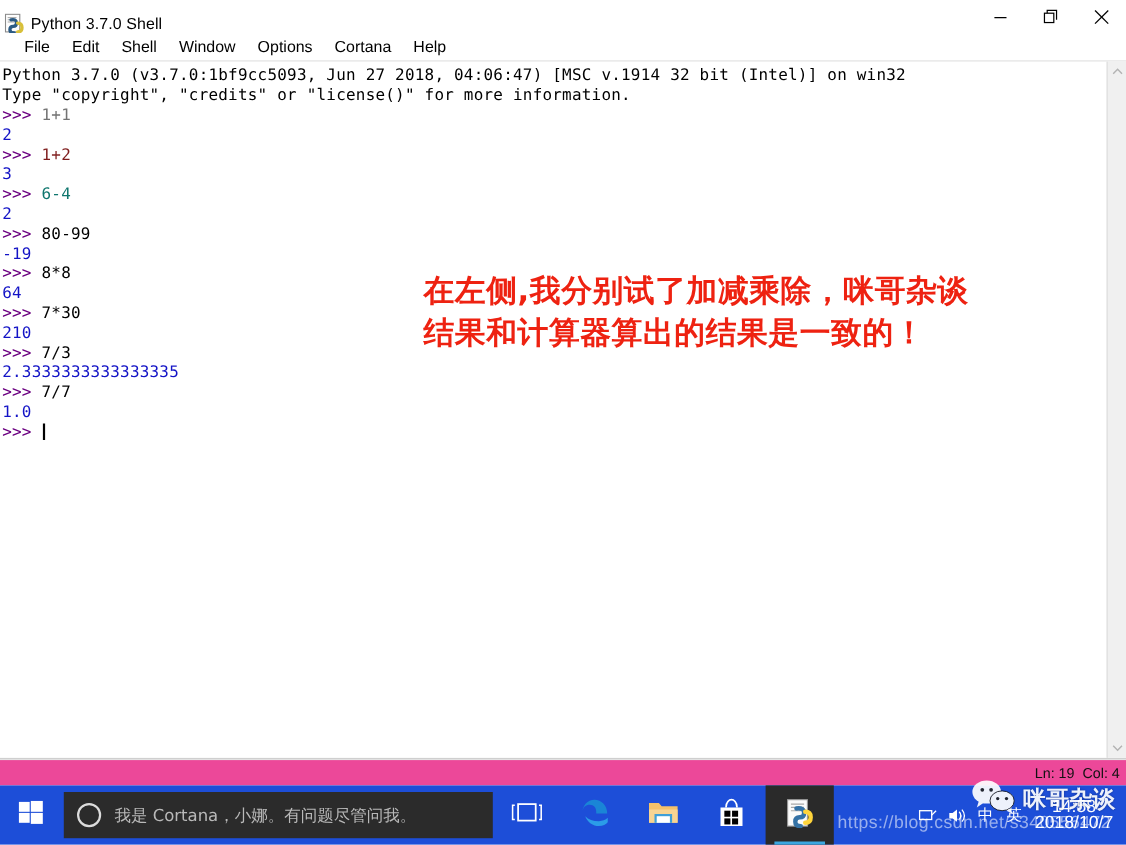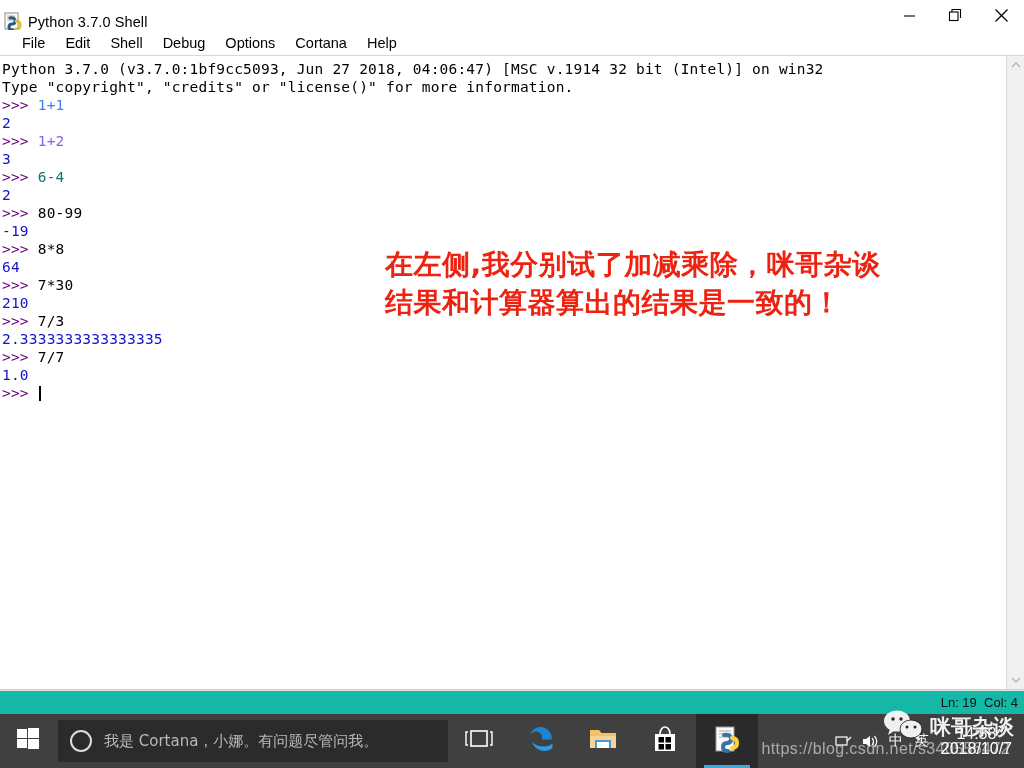--- a/index.html
+++ b/index.html
@@ -157,21 +157,21 @@
     top: 18px;
     width: 16px;
     height: 600px;
     background: #f0f0f0;
   }
 
   
   #status-bar {
     height: 24px;
     min-height: 24px;
-    background: #14b8a6;
+    background: #ec4899;
     border-top: 1px solid #e2e2e2;
     display: flex;
     align-items: center;
     justify-content: flex-end;
     padding-right: 6px;
     box-sizing: border-box;
   }
   #status-text {
     font-size: 13px;
     color: #111111;
@@ -179,21 +179,21 @@
     font-family: "Liberation Sans", sans-serif;
   }
 
   
   #taskbar {
     position: absolute;
     left: 0;
     bottom: 0;
     width: 1024px;
     height: 54px;
-    background: #404040;
+    background: #1d4ed8;
     display: flex;
     align-items: center;
   }
   #start-button {
     width: 56px; height: 54px;
     display: flex;
     align-items: center;
     justify-content: center;
     flex: 0 0 auto;
   }
@@ -334,34 +334,34 @@
           <line x1="13.5" y1="1.5" x2="1.5" y2="13.5" stroke="#000" stroke-width="1.2"></line>
         </svg>
       </div>
     </div>
   </div>
 
   <div id="menu-bar">
     <span class="menu-item">File</span>
     <span class="menu-item">Edit</span>
     <span class="menu-item">Shell</span>
-    <span class="menu-item">Debug</span>
+    <span class="menu-item">Window</span>
     <span class="menu-item">Options</span>
     <span class="menu-item">Cortana</span>
     <span class="menu-item">Help</span>
   </div>
 
   <div id="shell-body">
     <div id="shell-text">
 
       <div class="shell-line"><span style="color: rgb(0, 0, 0);">Python 3.7.0 (v3.7.0:1bf9cc5093, Jun 27 2018, 04:06:47) [MSC v.1914 32 bit (Intel)] on win32</span></div>
         <div class="shell-line"><span style="color: rgb(0, 0, 0);">Type "copyright", "credits" or "license()" for more information.</span></div>
-        <div class="shell-line"><span style="color: rgb(107, 0, 128);">&gt;&gt;&gt; </span><span style="color: #3b82f6; margin-top: 40px;">1+1</span></div>
+        <div class="shell-line"><span style="color: rgb(107, 0, 128);">&gt;&gt;&gt; </span><span style="color: #737373; margin-top: 40px;">1+1</span></div>
         <div class="shell-line"><span style="color: rgb(19, 19, 198);">2</span></div>
-        <div class="shell-line"><span style="color: rgb(107, 0, 128);">&gt;&gt;&gt; </span><span style="color: #8b5cf6;">1+2</span></div>
+        <div class="shell-line"><span style="color: rgb(107, 0, 128);">&gt;&gt;&gt; </span><span style="color: #7f1d1d;">1+2</span></div>
         <div class="shell-line"><span style="color: rgb(19, 19, 198);">3</span></div>
         <div class="shell-line"><span style="color: rgb(107, 0, 128);">&gt;&gt;&gt; </span><span style="color: #0f766e;">6-4</span></div>
         <div class="shell-line"><span style="color: rgb(19, 19, 198);">2</span></div>
         <div class="shell-line"><span style="color: rgb(107, 0, 128);">&gt;&gt;&gt; </span><span style="color: rgb(0, 0, 0);">80-99</span></div>
         <div class="shell-line"><span style="color: rgb(19, 19, 198);">-19</span></div>
         <div class="shell-line"><span style="color: rgb(107, 0, 128);">&gt;&gt;&gt; </span><span style="color: rgb(0, 0, 0);">8*8</span></div>
         <div class="shell-line"><span style="color: rgb(19, 19, 198);">64</span></div>
         <div class="shell-line"><span style="color: rgb(107, 0, 128);">&gt;&gt;&gt; </span><span style="color: rgb(0, 0, 0);">7*30</span></div>
         <div class="shell-line"><span style="color: rgb(19, 19, 198);">210</span></div>
         <div class="shell-line"><span style="color: rgb(107, 0, 128);">&gt;&gt;&gt; </span><span style="color: rgb(0, 0, 0);">7/3</span></div>

